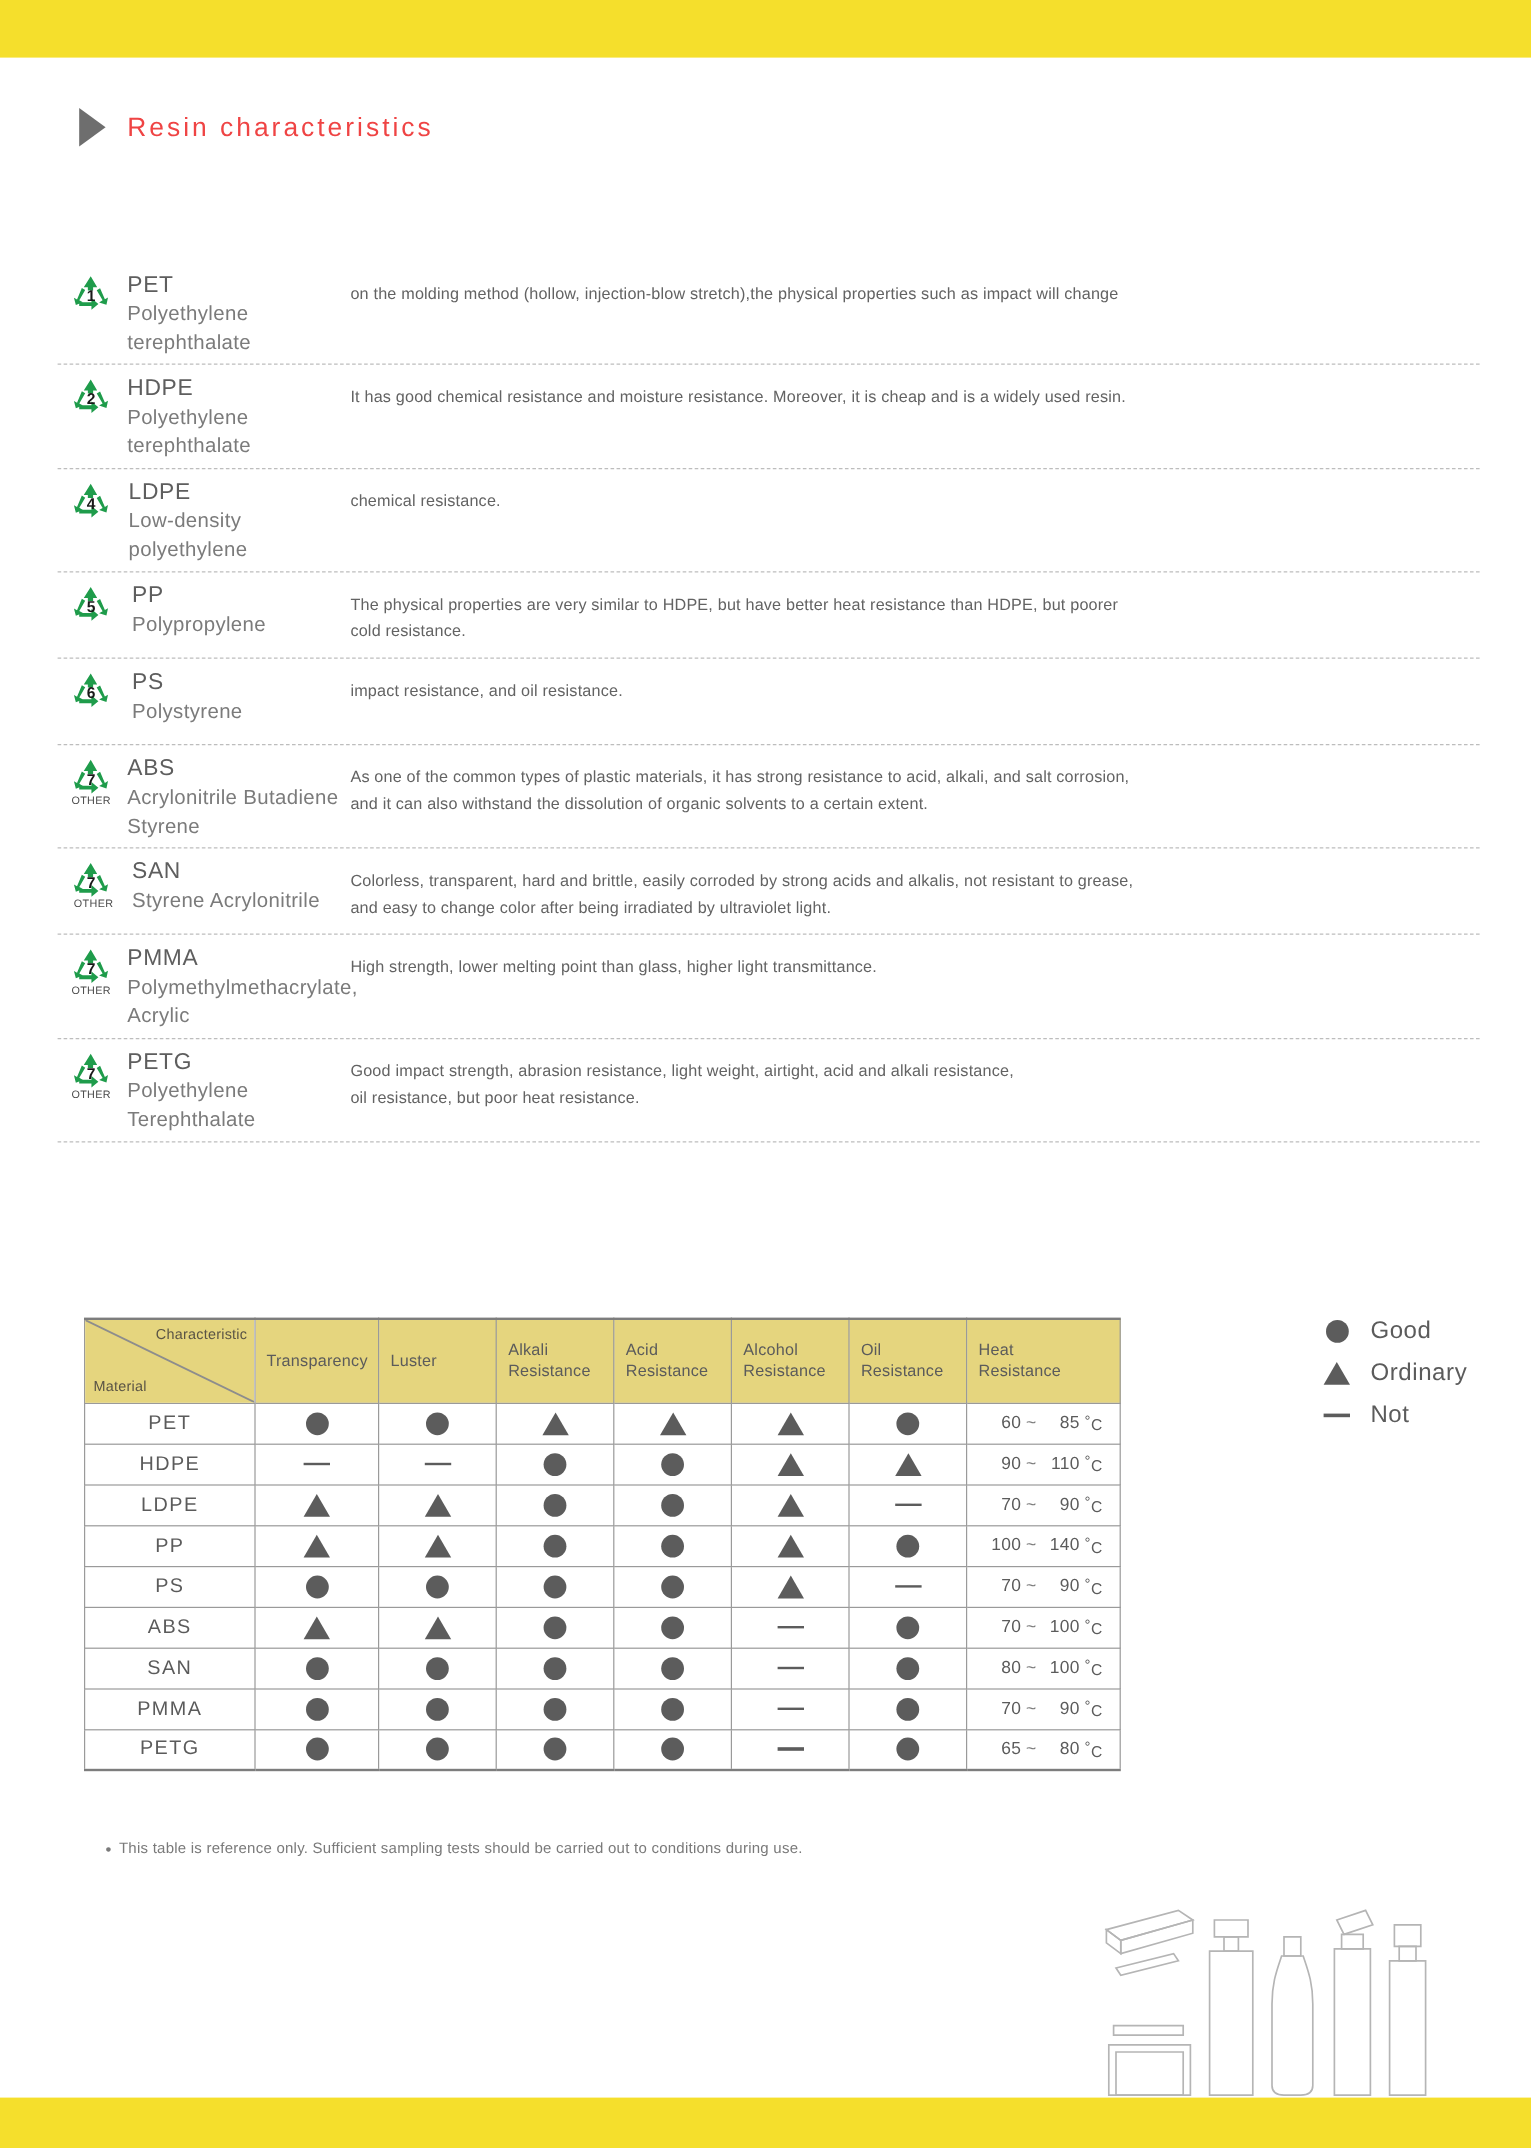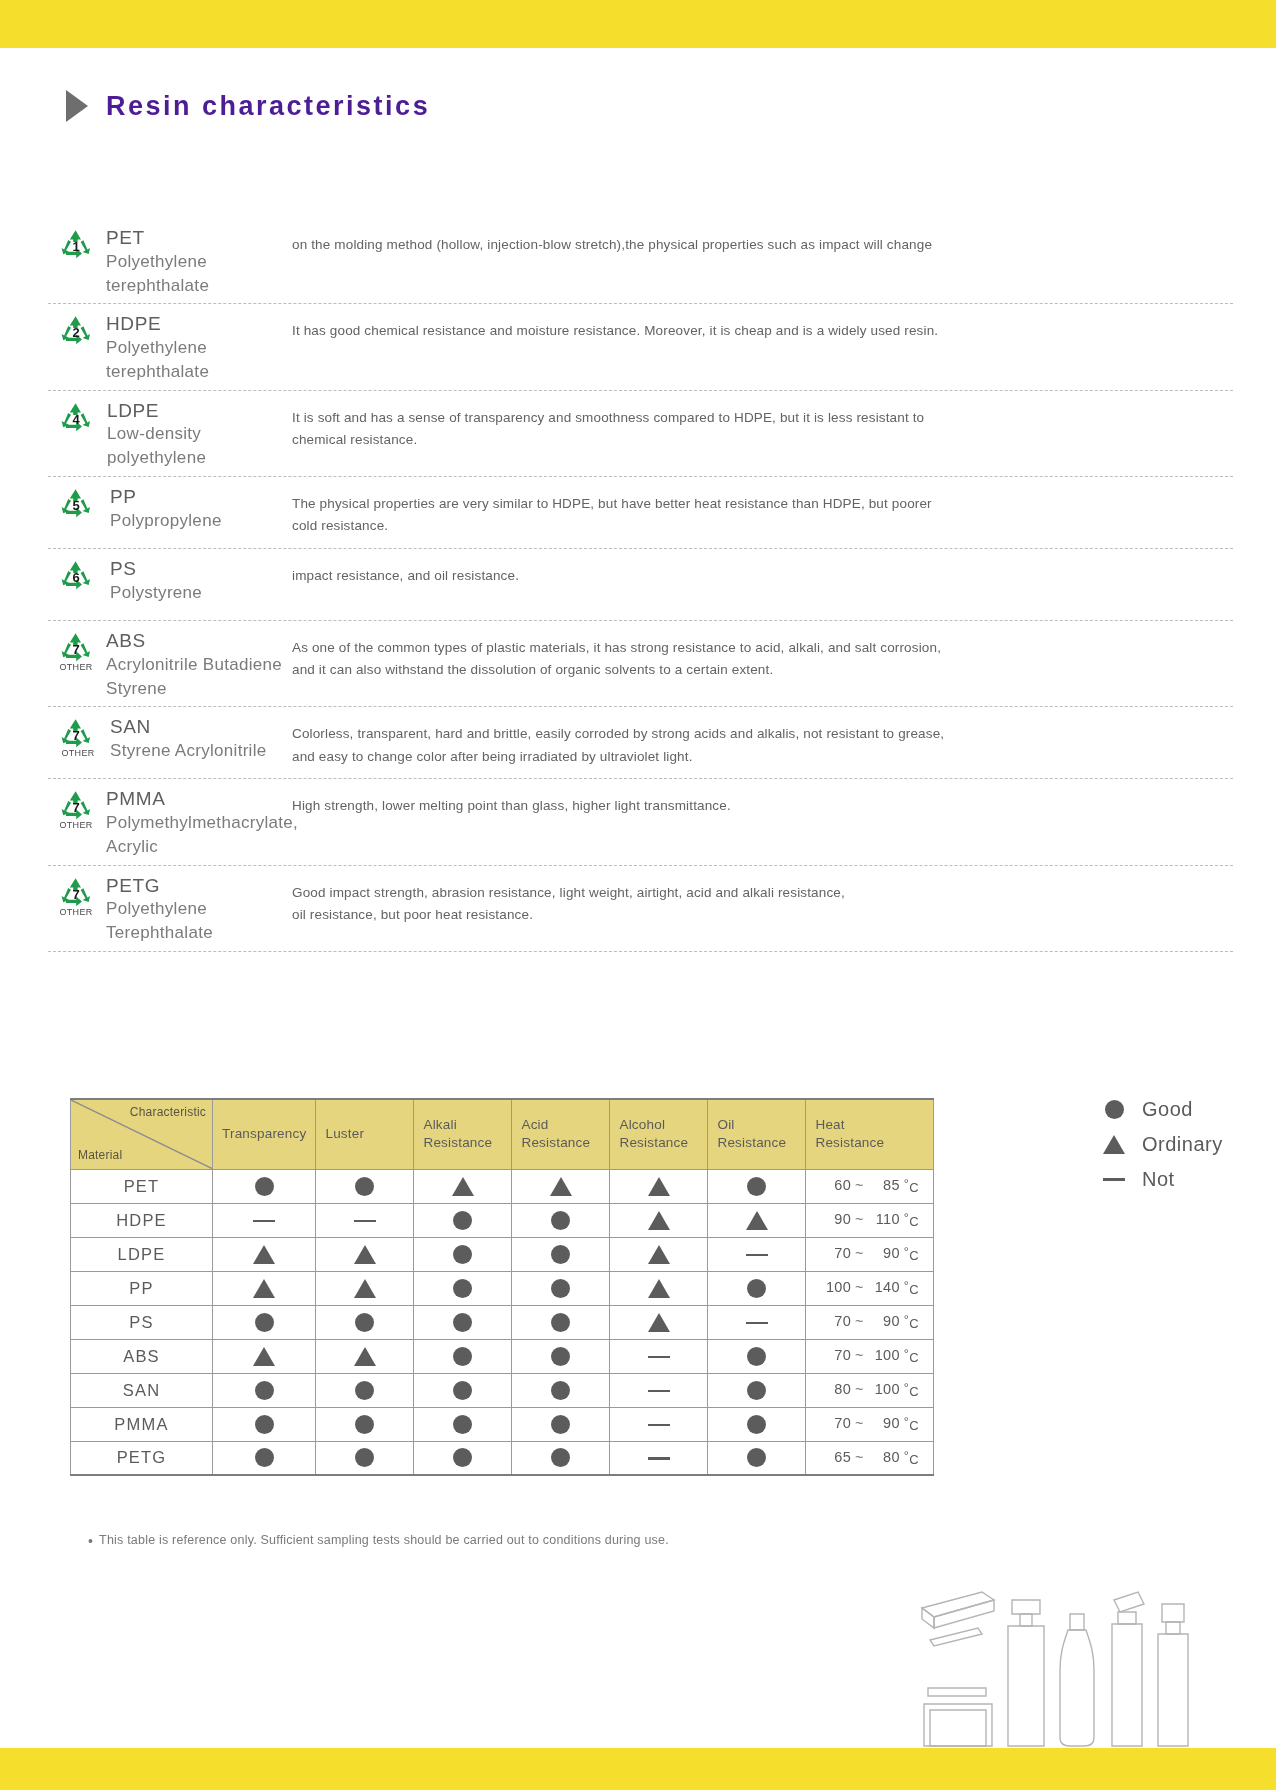--- a/index.html
+++ b/index.html
@@ -25,21 +25,21 @@
     position: absolute; left: 66px; top: 90px;
     display: flex; align-items: center; gap: 18px;
   }
   .tri-marker {
     width: 0; height: 0;
     border-left: 22px solid #6e6e6e;
     border-top: 16px solid transparent;
     border-bottom: 16px solid transparent;
   }
   .title-text {
-    font-size: 27px; color: #4c1d95; letter-spacing: 2.5px; font-weight: 700;
+    font-size: 22px; color: #ef4444; letter-spacing: 2.5px; font-weight: 400;
   }
 
   
   .resin-list {
     position: absolute; left: 48px; top: 218px; width: 1185px;
   }
   .resin-row {
     display: flex; align-items: flex-start;
     border-bottom: 1px dashed #bdbdbd;
     min-height: 72px;
@@ -224,21 +224,20 @@
             <div style="position: relative; height: 0px;">
               <div style="position: absolute; left: 0px; width: 40px; text-align: center; top: -23px; font-size: 13px; color: rgb(26, 26, 26); font-weight: 700; font-family: &quot;Liberation Sans&quot;, sans-serif;">4</div>
             </div>
           </div>
           <div class="resin-names">
             <div class="resin-abbr">LDPE</div>
             <div class="resin-full">Low-density polyethylene</div>
           </div>
         </div>
         <div class="resin-desc">
-          <p>It is soft and has a sense of transparency and smoothness compared to HDPE, but it is less resistant to</p>
           <p>chemical resistance.</p>
         </div>
       </div>
       <div class="resin-row">
         <div class="resin-left">
           <div class="sym-wrap">
             <svg class="sym-svg" width="40" height="34" viewBox="0 0 40 34">
               <g fill="#1f9c4b">
                 <path d="M19.6 2.2 L25.0 11.4 L21.6 11.4 L21.6 14.0 L17.2 14.0 L17.2 11.4 L13.8 11.4 Z"></path>
                 <path d="M12.2 12.0 L15.0 13.7 L10.1 22.2 L13.1 23.9 L7.2 26.2 L5.6 20.1 L8.2 21.6 Z"></path>

